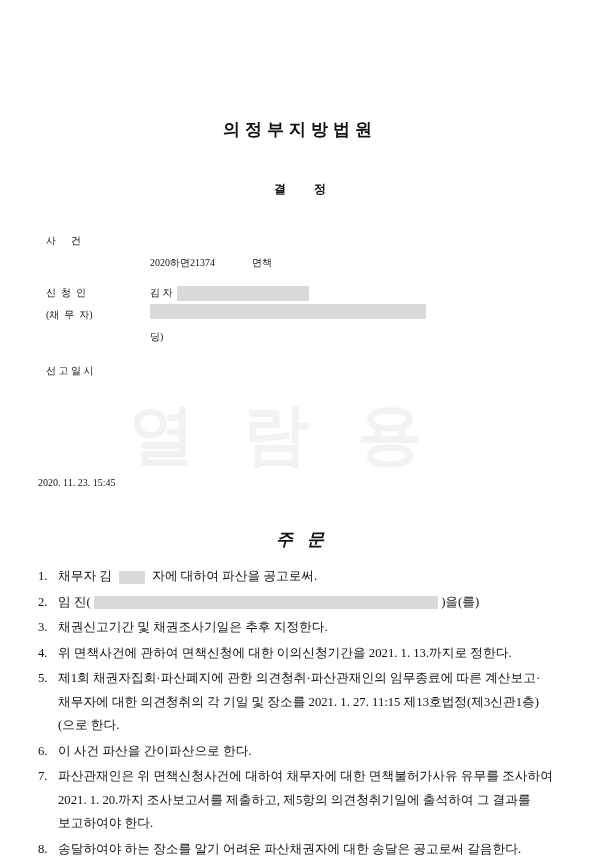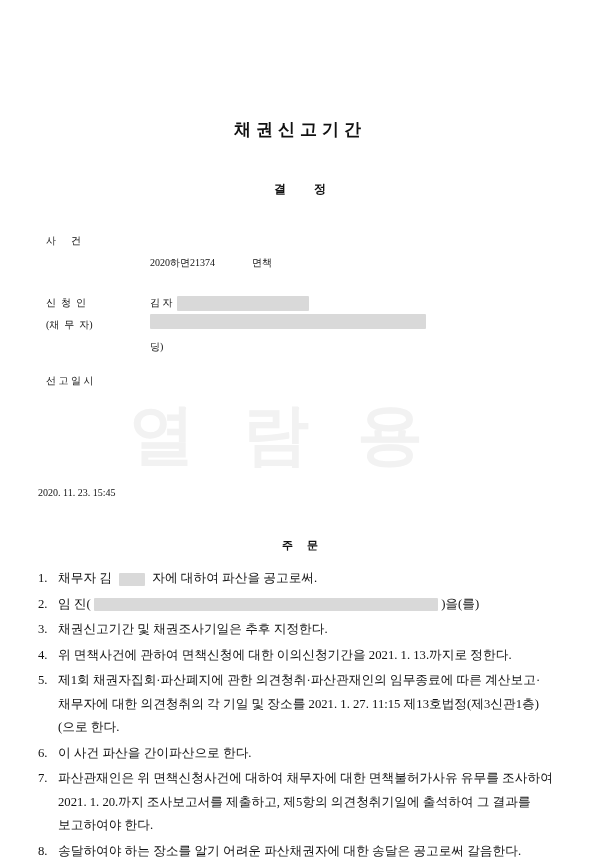--- a/index.html
+++ b/index.html
@@ -95,27 +95,28 @@
     border-radius: 1px;
   }
   .redact-tall {
     height: 15px;
   }
   .addr-line {
     line-height: 21px;
   }
   .section-title {
     text-align: center;
-    font-size: 11px;
+    font-size: 17px;
     font-weight: 700;
     letter-spacing: 14px;
     margin-top: 34px;
     margin-bottom: 14px;
     font-family: "DejaVu Sans", sans-serif;
     padding-left: 14px;
+    font-style: italic;
   }
   ol.items {
     list-style: none;
     margin: 0;
     padding: 0;
     font-size: 12.7px;
     line-height: 23.5px;
   }
   ol.items > li {
     display: flex;
@@ -135,39 +136,39 @@
 </style>
 </head>
 <body>
 
 <div class="page">
 
   <div class="watermark">열람용</div>
 
   <div class="content">
 
-    <div class="court-title">채권신고기간</div>
+    <div class="court-title">의정부지방법원</div>
 
     <div class="doc-type">결정</div>
 
     <div class="meta">
 
       <div class="meta-row">
         <div class="meta-label">사      건</div>
       </div>
 
       <div class="meta-row">
         <div class="meta-label"></div>
         <div class="meta-value">
           <span class="case-no">2020하면21374</span>
           <span>면책</span>
         </div>
       </div>
 
-      <div class="meta-row" style="margin-top:18px;">
+      <div class="meta-row" style="margin-top:8px;">
         <div class="meta-label">신  청  인</div>
         <div class="meta-value">
           <span>김  자</span>
           <span class="redact redact-tall" style="width:132px; margin-left:4px;"></span>
         </div>
       </div>
 
       <div class="meta-row">
         <div class="meta-label">(채  무  자)</div>
         <div class="meta-value">

